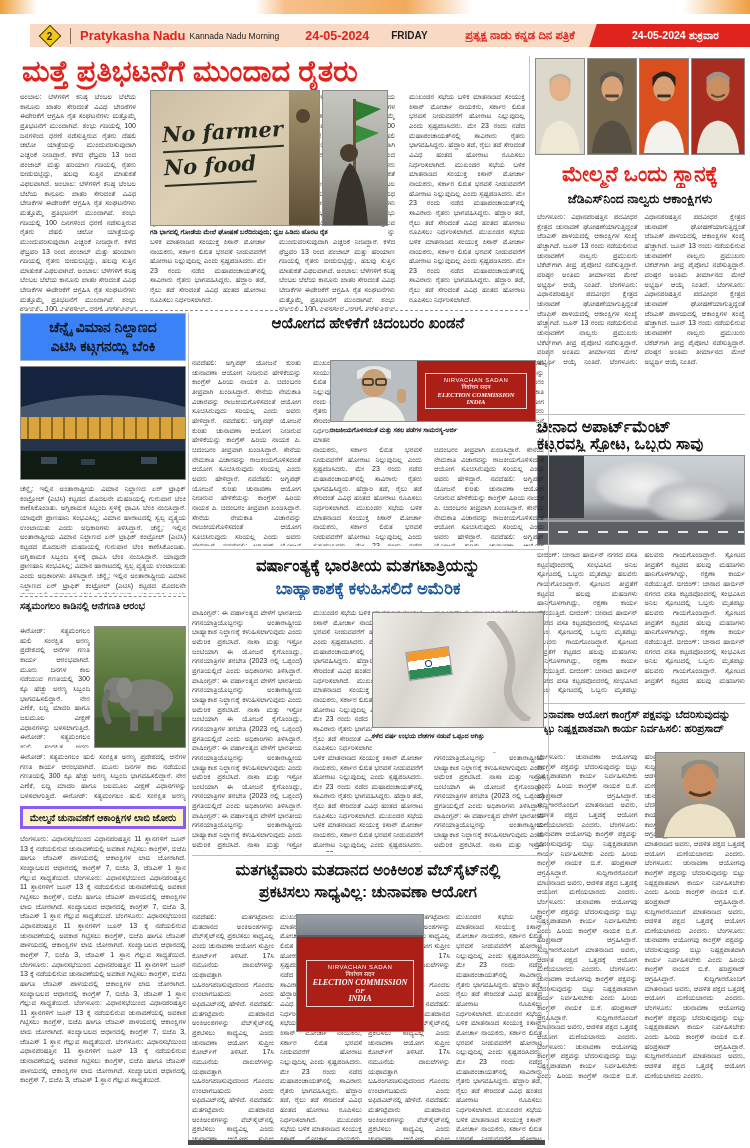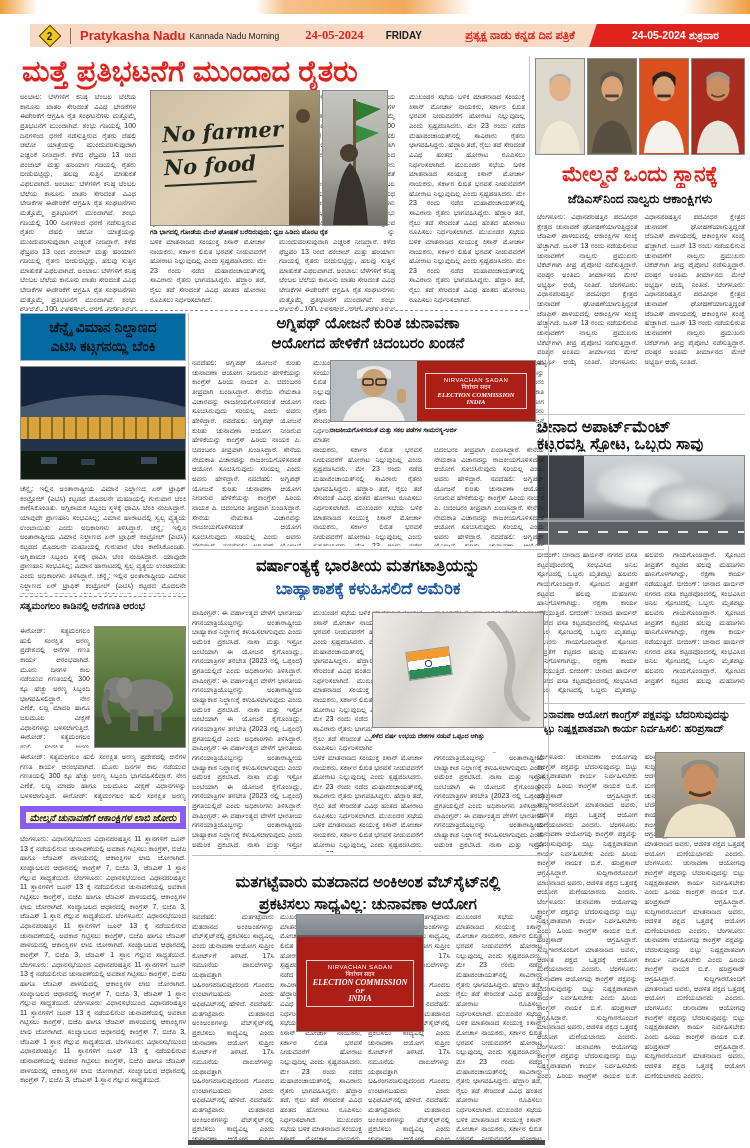--- a/index.html
+++ b/index.html
@@ -9,44 +9,44 @@
   .topstrip{position:absolute;left:0;top:0;width:750px;height:14px;
     background:linear-gradient(90deg,#ef9f3f 0%,#ffffff 5%,#ffffff 34%,#f6c189 38%,#f2aa5d 54%,#ffffff 63%,#ffffff 91%,#ef9f3f 100%);}
   .header{position:absolute;left:30px;top:24px;width:720px;height:23px;background:#f8d9c4;
     display:flex;align-items:center;overflow:visible;}
   .diamond{width:14px;height:14px;background:#f2c71b;border:1px solid #4a3a00;transform:rotate(45deg);
     margin-left:12px;display:flex;align-items:center;justify-content:center;flex:0 0 auto;}
   .diamond span{transform:rotate(-45deg);font-size:10px;font-weight:bold;color:#222;}
   .hdr-div{width:1px;height:16px;background:#8a6a52;margin:0 9px 0 12px;flex:0 0 auto;}
   .mast-red{color:#e0231c;font-weight:bold;font-size:13px;white-space:nowrap;}
   .mast-sub{color:#222;font-size:8.5px;margin-left:4px;white-space:nowrap;}
-  .hdr-date{color:#e0231c;font-weight:bold;font-size:12.5px;margin-left:26px;white-space:nowrap;font-family:Liberation Serif, serif;}
+  .hdr-date{color:#e0231c;font-weight:bold;font-size:12.5px;margin-left:26px;white-space:nowrap;}
   .hdr-day{color:#222;font-size:10px;font-weight:bold;margin-left:22px;white-space:nowrap;}
   .hdr-tagline{color:#e0231c;font-weight:bold;font-size:11.5px;margin-left:auto;margin-right:175px;white-space:nowrap;overflow:hidden;max-width:170px;}
   .hdr-banner{position:absolute;right:0;top:0;height:23px;width:165px;background:#e0231c;
     transform:skewX(-18deg) translateX(8px);display:flex;align-items:center;justify-content:center;}
   .hdr-banner span{transform:skewX(18deg);color:#fff;font-weight:bold;font-size:10.5px;white-space:nowrap;}
   
   .main-head{position:absolute;left:22px;top:50px;width:506px;height:44px;color:#e0231c;
     font-weight:bold;font-size:29px;line-height:42px;white-space:nowrap;overflow:hidden;}
   .art-head{position:absolute;font-weight:bold;color:#111;text-align:center;overflow:hidden;}
   .art-head .l1,.art-head .l2{display:block;white-space:nowrap;overflow:hidden;}
   .red{color:#e0231c;}
   .blue{color:#1a56a0;}
   
   .body7{position:absolute;font-size:7px;line-height:1.38;text-align:justify;color:#1d1d1d;
     overflow:hidden;word-break:break-word;}
   .cols2{column-count:2;column-gap:7px;}
   .cap{position:absolute;font-size:6.5px;font-weight:bold;color:#101010;line-height:1.3;
     overflow:hidden;background:#fff;}
   
-  .box-blue{position:absolute;background:#0369a1;border:1px solid #9ab6c8;box-sizing:border-box;
+  .box-blue{position:absolute;background:#3b82f6;border:1px solid #9ab6c8;box-sizing:border-box;
     display:flex;align-items:center;justify-content:center;text-align:center;font-weight:bold;color:#111;}
-  .box-yellow{position:absolute;background:#fcf3cd;border:6px solid #8b5cf6;box-sizing:border-box;
-    display:flex;align-items:center;justify-content:center;font-weight:bold;color:#111;white-space:nowrap;overflow:hidden;font-style:italic;}
+  .box-yellow{position:absolute;background:#fcf3cd;border:3px solid #8b5cf6;box-sizing:border-box;
+    display:flex;align-items:center;justify-content:center;font-weight:bold;color:#111;white-space:nowrap;overflow:hidden;}
   .hr-dash{position:absolute;height:0;border-top:1px dashed #8a8a8a;}
   .hr-solid{position:absolute;height:0;border-top:1px solid #bdbdbd;}
   .vr{position:absolute;width:0;border-left:1px solid #c4c4c4;}
   .bottom-bar{position:absolute;left:188px;top:1140px;width:357px;height:5px;background:#4a4a4a;}
   
   .photo{position:absolute;overflow:hidden;border:1px solid #8a8a8a;box-sizing:border-box;background:#ccc;}
   .graffiti{background:linear-gradient(135deg,#cdbfa3 0%,#ddd0b5 45%,#c6b698 100%);}
   .graffiti .gtxt{position:absolute;left:12px;top:26px;transform:rotate(-3deg);
     font-family:"DejaVu Serif",serif;font-style:italic;font-weight:bold;color:#23281e;
     font-size:21px;line-height:1.45;}
@@ -259,21 +259,20 @@
     </svg>
   </div>
   <div class="body7" style="left:20px;top:752px;width:166px;height:50px;">ಈರೋಡ್: ಸತ್ಯಮಂಗಲಂ ಹುಲಿ ಸಂರಕ್ಷಿತ ಅರಣ್ಯ ಪ್ರದೇಶದಲ್ಲಿ ಆನೆಗಳ ಗಣತಿ ಕಾರ್ಯ ಆರಂಭವಾಗಿದೆ. ಮೂರು ದಿನಗಳ ಕಾಲ ನಡೆಯುವ ಗಣತಿಯಲ್ಲಿ 300 ಕ್ಕೂ ಹೆಚ್ಚು ಅರಣ್ಯ ಸಿಬ್ಬಂದಿ ಭಾಗವಹಿಸಲಿದ್ದಾರೆ. ನೇರ ಎಣಿಕೆ, ಲದ್ದಿ ಮಾದರಿ ಹಾಗೂ ಜಲಮೂಲ ವೀಕ್ಷಣೆ ವಿಧಾನಗಳನ್ನು ಬಳಸಲಾಗುತ್ತಿದೆ. ಈರೋಡ್: ಸತ್ಯಮಂಗಲಂ ಹುಲಿ ಸಂರಕ್ಷಿತ ಅರಣ್ಯ ಪ್ರದೇಶದಲ್ಲಿ ಆನೆಗಳ ಗಣತಿ ಕಾರ್ಯ ಆರಂಭವಾಗಿದೆ. ಮೂರು ದಿನಗಳ ಕಾಲ ನಡೆಯುವ ಗಣತಿಯಲ್ಲಿ 300 ಕ್ಕೂ ಹೆಚ್ಚು ಅರಣ್ಯ ಸಿಬ್ಬಂದಿ ಭಾಗವಹಿಸಲಿದ್ದಾರೆ. ನೇರ ಎಣಿಕೆ, ಲದ್ದಿ ಮಾದರಿ ಹಾಗೂ ಜಲಮೂಲ ವೀಕ್ಷಣೆ ವಿಧಾನಗಳನ್ನು ಬಳಸಲಾಗುತ್ತಿದೆ.</div>
 
   <div class="box-yellow" style="left:20px;top:806px;width:166px;height:23px;font-size:9.5px;">
     <span>ಮೇಲ್ಮನೆ ಚುನಾವಣೆಗೆ ಆಕಾಂಕ್ಷಿಗಳ ಲಾಬಿ ಜೋರು</span>
   </div>
   <div class="body7" style="left:20px;top:834px;width:166px;height:306px;">ಬೆಂಗಳೂರು: ವಿಧಾನಸಭೆಯಿಂದ ವಿಧಾನಪರಿಷತ್ತಿನ 11 ಸ್ಥಾನಗಳಿಗೆ ಜೂನ್ 13 ಕ್ಕೆ ನಡೆಯಲಿರುವ ಚುನಾವಣೆಯಲ್ಲಿ ಅವಕಾಶ ಗಿಟ್ಟಿಸಲು ಕಾಂಗ್ರೆಸ್, ಬಿಜೆಪಿ ಹಾಗೂ ಜೆಡಿಎಸ್ ಪಾಳಯದಲ್ಲಿ ಆಕಾಂಕ್ಷಿಗಳ ಲಾಬಿ ಜೋರಾಗಿದೆ. ಸಂಖ್ಯಾಬಲದ ಆಧಾರದಲ್ಲಿ ಕಾಂಗ್ರೆಸ್ 7, ಬಿಜೆಪಿ 3, ಜೆಡಿಎಸ್ 1 ಸ್ಥಾನ ಗೆಲ್ಲುವ ಸಾಧ್ಯತೆಯಿದೆ. ಬೆಂಗಳೂರು: ವಿಧಾನಸಭೆಯಿಂದ ವಿಧಾನಪರಿಷತ್ತಿನ 11 ಸ್ಥಾನಗಳಿಗೆ ಜೂನ್ 13 ಕ್ಕೆ ನಡೆಯಲಿರುವ ಚುನಾವಣೆಯಲ್ಲಿ ಅವಕಾಶ ಗಿಟ್ಟಿಸಲು ಕಾಂಗ್ರೆಸ್, ಬಿಜೆಪಿ ಹಾಗೂ ಜೆಡಿಎಸ್ ಪಾಳಯದಲ್ಲಿ ಆಕಾಂಕ್ಷಿಗಳ ಲಾಬಿ ಜೋರಾಗಿದೆ. ಸಂಖ್ಯಾಬಲದ ಆಧಾರದಲ್ಲಿ ಕಾಂಗ್ರೆಸ್ 7, ಬಿಜೆಪಿ 3, ಜೆಡಿಎಸ್ 1 ಸ್ಥಾನ ಗೆಲ್ಲುವ ಸಾಧ್ಯತೆಯಿದೆ. ಬೆಂಗಳೂರು: ವಿಧಾನಸಭೆಯಿಂದ ವಿಧಾನಪರಿಷತ್ತಿನ 11 ಸ್ಥಾನಗಳಿಗೆ ಜೂನ್ 13 ಕ್ಕೆ ನಡೆಯಲಿರುವ ಚುನಾವಣೆಯಲ್ಲಿ ಅವಕಾಶ ಗಿಟ್ಟಿಸಲು ಕಾಂಗ್ರೆಸ್, ಬಿಜೆಪಿ ಹಾಗೂ ಜೆಡಿಎಸ್ ಪಾಳಯದಲ್ಲಿ ಆಕಾಂಕ್ಷಿಗಳ ಲಾಬಿ ಜೋರಾಗಿದೆ. ಸಂಖ್ಯಾಬಲದ ಆಧಾರದಲ್ಲಿ ಕಾಂಗ್ರೆಸ್ 7, ಬಿಜೆಪಿ 3, ಜೆಡಿಎಸ್ 1 ಸ್ಥಾನ ಗೆಲ್ಲುವ ಸಾಧ್ಯತೆಯಿದೆ. ಬೆಂಗಳೂರು: ವಿಧಾನಸಭೆಯಿಂದ ವಿಧಾನಪರಿಷತ್ತಿನ 11 ಸ್ಥಾನಗಳಿಗೆ ಜೂನ್ 13 ಕ್ಕೆ ನಡೆಯಲಿರುವ ಚುನಾವಣೆಯಲ್ಲಿ ಅವಕಾಶ ಗಿಟ್ಟಿಸಲು ಕಾಂಗ್ರೆಸ್, ಬಿಜೆಪಿ ಹಾಗೂ ಜೆಡಿಎಸ್ ಪಾಳಯದಲ್ಲಿ ಆಕಾಂಕ್ಷಿಗಳ ಲಾಬಿ ಜೋರಾಗಿದೆ. ಸಂಖ್ಯಾಬಲದ ಆಧಾರದಲ್ಲಿ ಕಾಂಗ್ರೆಸ್ 7, ಬಿಜೆಪಿ 3, ಜೆಡಿಎಸ್ 1 ಸ್ಥಾನ ಗೆಲ್ಲುವ ಸಾಧ್ಯತೆಯಿದೆ. ಬೆಂಗಳೂರು: ವಿಧಾನಸಭೆಯಿಂದ ವಿಧಾನಪರಿಷತ್ತಿನ 11 ಸ್ಥಾನಗಳಿಗೆ ಜೂನ್ 13 ಕ್ಕೆ ನಡೆಯಲಿರುವ ಚುನಾವಣೆಯಲ್ಲಿ ಅವಕಾಶ ಗಿಟ್ಟಿಸಲು ಕಾಂಗ್ರೆಸ್, ಬಿಜೆಪಿ ಹಾಗೂ ಜೆಡಿಎಸ್ ಪಾಳಯದಲ್ಲಿ ಆಕಾಂಕ್ಷಿಗಳ ಲಾಬಿ ಜೋರಾಗಿದೆ. ಸಂಖ್ಯಾಬಲದ ಆಧಾರದಲ್ಲಿ ಕಾಂಗ್ರೆಸ್ 7, ಬಿಜೆಪಿ 3, ಜೆಡಿಎಸ್ 1 ಸ್ಥಾನ ಗೆಲ್ಲುವ ಸಾಧ್ಯತೆಯಿದೆ. ಬೆಂಗಳೂರು: ವಿಧಾನಸಭೆಯಿಂದ ವಿಧಾನಪರಿಷತ್ತಿನ 11 ಸ್ಥಾನಗಳಿಗೆ ಜೂನ್ 13 ಕ್ಕೆ ನಡೆಯಲಿರುವ ಚುನಾವಣೆಯಲ್ಲಿ ಅವಕಾಶ ಗಿಟ್ಟಿಸಲು ಕಾಂಗ್ರೆಸ್, ಬಿಜೆಪಿ ಹಾಗೂ ಜೆಡಿಎಸ್ ಪಾಳಯದಲ್ಲಿ ಆಕಾಂಕ್ಷಿಗಳ ಲಾಬಿ ಜೋರಾಗಿದೆ. ಸಂಖ್ಯಾಬಲದ ಆಧಾರದಲ್ಲಿ ಕಾಂಗ್ರೆಸ್ 7, ಬಿಜೆಪಿ 3, ಜೆಡಿಎಸ್ 1 ಸ್ಥಾನ ಗೆಲ್ಲುವ ಸಾಧ್ಯತೆಯಿದೆ.</div>
 
   <div class="art-head" style="left:192px;top:313px;width:352px;font-size:15px;line-height:20px;">
-    <span class="l1">ಅಗ್ನಿಪಥ್ ಯೋಜನೆ ಕುರಿತ ಚುನಾವಣಾ</span>
     <span class="l2">ಆಯೋಗದ ಹೇಳಿಕೆಗೆ ಚಿದಂಬರಂ ಖಂಡನೆ</span>
   </div>
   <div class="body7" style="left:192px;top:358px;width:109px;height:188px;">ನವದೆಹಲಿ: ಅಗ್ನಿಪಥ್ ಯೋಜನೆ ಕುರಿತು ಚುನಾವಣಾ ಆಯೋಗ ನೀಡಿರುವ ಹೇಳಿಕೆಯನ್ನು ಕಾಂಗ್ರೆಸ್ ಹಿರಿಯ ನಾಯಕ ಪಿ. ಚಿದಂಬರಂ ತೀವ್ರವಾಗಿ ಖಂಡಿಸಿದ್ದಾರೆ. ಸೇನೆಯ ನೇಮಕಾತಿ ವಿಚಾರವನ್ನು ರಾಜಕೀಯಗೊಳಿಸದಂತೆ ಆಯೋಗ ಸೂಚಿಸಿರುವುದು ಸರಿಯಲ್ಲ ಎಂದು ಅವರು ಹೇಳಿದ್ದಾರೆ. ನವದೆಹಲಿ: ಅಗ್ನಿಪಥ್ ಯೋಜನೆ ಕುರಿತು ಚುನಾವಣಾ ಆಯೋಗ ನೀಡಿರುವ ಹೇಳಿಕೆಯನ್ನು ಕಾಂಗ್ರೆಸ್ ಹಿರಿಯ ನಾಯಕ ಪಿ. ಚಿದಂಬರಂ ತೀವ್ರವಾಗಿ ಖಂಡಿಸಿದ್ದಾರೆ. ಸೇನೆಯ ನೇಮಕಾತಿ ವಿಚಾರವನ್ನು ರಾಜಕೀಯಗೊಳಿಸದಂತೆ ಆಯೋಗ ಸೂಚಿಸಿರುವುದು ಸರಿಯಲ್ಲ ಎಂದು ಅವರು ಹೇಳಿದ್ದಾರೆ. ನವದೆಹಲಿ: ಅಗ್ನಿಪಥ್ ಯೋಜನೆ ಕುರಿತು ಚುನಾವಣಾ ಆಯೋಗ ನೀಡಿರುವ ಹೇಳಿಕೆಯನ್ನು ಕಾಂಗ್ರೆಸ್ ಹಿರಿಯ ನಾಯಕ ಪಿ. ಚಿದಂಬರಂ ತೀವ್ರವಾಗಿ ಖಂಡಿಸಿದ್ದಾರೆ. ಸೇನೆಯ ನೇಮಕಾತಿ ವಿಚಾರವನ್ನು ರಾಜಕೀಯಗೊಳಿಸದಂತೆ ಆಯೋಗ ಸೂಚಿಸಿರುವುದು ಸರಿಯಲ್ಲ ಎಂದು ಅವರು ಹೇಳಿದ್ದಾರೆ. ನವದೆಹಲಿ: ಅಗ್ನಿಪಥ್ ಯೋಜನೆ ಕುರಿತು ಚುನಾವಣಾ ಆಯೋಗ ನೀಡಿರುವ ಹೇಳಿಕೆಯನ್ನು ಕಾಂಗ್ರೆಸ್ ಹಿರಿಯ ನಾಯಕ ಪಿ. ಚಿದಂಬರಂ ತೀವ್ರವಾಗಿ ಖಂಡಿಸಿದ್ದಾರೆ. ಸೇನೆಯ ನೇಮಕಾತಿ ವಿಚಾರವನ್ನು ರಾಜಕೀಯಗೊಳಿಸದಂತೆ ಆಯೋಗ ಸೂಚಿಸಿರುವುದು ಸರಿಯಲ್ಲ ಎಂದು ಅವರು ಹೇಳಿದ್ದಾರೆ.</div>
   <div class="body7" style="left:313px;top:358px;width:109px;height:188px;">ಮುಖಂಡರ ಸಭೆಯ ಬಳಿಕ ಮಾತನಾಡಿದ ಸಂಯುಕ್ತ ಕಿಸಾನ್ ಮೋರ್ಚಾ ನಾಯಕರು, ಸರ್ಕಾರ ಲಿಖಿತ ಭರವಸೆ ನೀಡುವವರೆಗೆ ಹೋರಾಟ ನಿಲ್ಲುವುದಿಲ್ಲ ಎಂದು ಸ್ಪಷ್ಟಪಡಿಸಿದರು. ಮೇ 23 ರಂದು ನಡೆದ ಮಹಾಪಂಚಾಯತ್‌ನಲ್ಲಿ ಸಾವಿರಾರು ರೈತರು ಭಾಗವಹಿಸಿದ್ದರು. ಹೆದ್ದಾರಿ ತಡೆ, ರೈಲು ತಡೆ ಸೇರಿದಂತೆ ವಿವಿಧ ಹಂತದ ಹೋರಾಟ ರೂಪಿಸಲು ನಿರ್ಧರಿಸಲಾಗಿದೆ. ಮುಖಂಡರ ಸಭೆಯ ಬಳಿಕ ಮಾತನಾಡಿದ ಸಂಯುಕ್ತ ಕಿಸಾನ್ ಮೋರ್ಚಾ ನಾಯಕರು, ಸರ್ಕಾರ ಲಿಖಿತ ಭರವಸೆ ನೀಡುವವರೆಗೆ ಹೋರಾಟ ನಿಲ್ಲುವುದಿಲ್ಲ ಎಂದು ಸ್ಪಷ್ಟಪಡಿಸಿದರು. ಮೇ 23 ರಂದು ನಡೆದ ಮಹಾಪಂಚಾಯತ್‌ನಲ್ಲಿ ಸಾವಿರಾರು ರೈತರು ಭಾಗವಹಿಸಿದ್ದರು. ಹೆದ್ದಾರಿ ತಡೆ, ರೈಲು ತಡೆ ಸೇರಿದಂತೆ ವಿವಿಧ ಹಂತದ ಹೋರಾಟ ರೂಪಿಸಲು ನಿರ್ಧರಿಸಲಾಗಿದೆ. ಮುಖಂಡರ ಸಭೆಯ ಬಳಿಕ ಮಾತನಾಡಿದ ಸಂಯುಕ್ತ ಕಿಸಾನ್ ಮೋರ್ಚಾ ನಾಯಕರು, ಸರ್ಕಾರ ಲಿಖಿತ ಭರವಸೆ ನೀಡುವವರೆಗೆ ಹೋರಾಟ ನಿಲ್ಲುವುದಿಲ್ಲ ಎಂದು ಸ್ಪಷ್ಟಪಡಿಸಿದರು. ಮೇ 23 ರಂದು ನಡೆದ ಮಹಾಪಂಚಾಯತ್‌ನಲ್ಲಿ ಸಾವಿರಾರು ರೈತರು ಭಾಗವಹಿಸಿದ್ದರು. ಹೆದ್ದಾರಿ ತಡೆ, ರೈಲು ತಡೆ ಸೇರಿದಂತೆ ವಿವಿಧ ಹಂತದ ಹೋರಾಟ ರೂಪಿಸಲು ನಿರ್ಧರಿಸಲಾಗಿದೆ. ಮುಖಂಡರ ಸಭೆಯ ಬಳಿಕ ಮಾತನಾಡಿದ ಸಂಯುಕ್ತ ಕಿಸಾನ್ ಮೋರ್ಚಾ ನಾಯಕರು, ಸರ್ಕಾರ ಲಿಖಿತ ಭರವಸೆ ನೀಡುವವರೆಗೆ ಹೋರಾಟ ನಿಲ್ಲುವುದಿಲ್ಲ ಎಂದು ಸ್ಪಷ್ಟಪಡಿಸಿದರು. ಮೇ 23 ರಂದು ನಡೆದ ಮಹಾಪಂಚಾಯತ್‌ನಲ್ಲಿ ಸಾವಿರಾರು ರೈತರು ಭಾಗವಹಿಸಿದ್ದರು. ಹೆದ್ದಾರಿ ತಡೆ, ರೈಲು ತಡೆ ಸೇರಿದಂತೆ ವಿವಿಧ ಹಂತದ ಹೋರಾಟ ರೂಪಿಸಲು ನಿರ್ಧರಿಸಲಾಗಿದೆ.</div>
   <div class="body7" style="left:434px;top:358px;width:110px;height:188px;">ನವದೆಹಲಿ: ಅಗ್ನಿಪಥ್ ಯೋಜನೆ ಕುರಿತು ಚುನಾವಣಾ ಆಯೋಗ ನೀಡಿರುವ ಹೇಳಿಕೆಯನ್ನು ಕಾಂಗ್ರೆಸ್ ಹಿರಿಯ ನಾಯಕ ಪಿ. ಚಿದಂಬರಂ ತೀವ್ರವಾಗಿ ಖಂಡಿಸಿದ್ದಾರೆ. ಸೇನೆಯ ನೇಮಕಾತಿ ವಿಚಾರವನ್ನು ರಾಜಕೀಯಗೊಳಿಸದಂತೆ ಆಯೋಗ ಸೂಚಿಸಿರುವುದು ಸರಿಯಲ್ಲ ಎಂದು ಅವರು ಹೇಳಿದ್ದಾರೆ. ನವದೆಹಲಿ: ಅಗ್ನಿಪಥ್ ಯೋಜನೆ ಕುರಿತು ಚುನಾವಣಾ ಆಯೋಗ ನೀಡಿರುವ ಹೇಳಿಕೆಯನ್ನು ಕಾಂಗ್ರೆಸ್ ಹಿರಿಯ ನಾಯಕ ಪಿ. ಚಿದಂಬರಂ ತೀವ್ರವಾಗಿ ಖಂಡಿಸಿದ್ದಾರೆ. ಸೇನೆಯ ನೇಮಕಾತಿ ವಿಚಾರವನ್ನು ರಾಜಕೀಯಗೊಳಿಸದಂತೆ ಆಯೋಗ ಸೂಚಿಸಿರುವುದು ಸರಿಯಲ್ಲ ಎಂದು ಅವರು ಹೇಳಿದ್ದಾರೆ. ನವದೆಹಲಿ: ಅಗ್ನಿಪಥ್ ಯೋಜನೆ ಕುರಿತು ಚುನಾವಣಾ ಆಯೋಗ ನೀಡಿರುವ ಹೇಳಿಕೆಯನ್ನು ಕಾಂಗ್ರೆಸ್ ಹಿರಿಯ ನಾಯಕ ಪಿ. ಚಿದಂಬರಂ ತೀವ್ರವಾಗಿ ಖಂಡಿಸಿದ್ದಾರೆ. ಸೇನೆಯ ನೇಮಕಾತಿ ವಿಚಾರವನ್ನು ರಾಜಕೀಯಗೊಳಿಸದಂತೆ ಆಯೋಗ ಸೂಚಿಸಿರುವುದು ಸರಿಯಲ್ಲ ಎಂದು ಅವರು ಹೇಳಿದ್ದಾರೆ. ನವದೆಹಲಿ: ಅಗ್ನಿಪಥ್ ಯೋಜನೆ ಕುರಿತು ಚುನಾವಣಾ ಆಯೋಗ ನೀಡಿರುವ ಹೇಳಿಕೆಯನ್ನು ಕಾಂಗ್ರೆಸ್ ಹಿರಿಯ ನಾಯಕ ಪಿ. ಚಿದಂಬರಂ ತೀವ್ರವಾಗಿ ಖಂಡಿಸಿದ್ದಾರೆ. ಸೇನೆಯ ನೇಮಕಾತಿ ವಿಚಾರವನ್ನು ರಾಜಕೀಯಗೊಳಿಸದಂತೆ ಆಯೋಗ ಸೂಚಿಸಿರುವುದು ಸರಿಯಲ್ಲ ಎಂದು ಅವರು ಹೇಳಿದ್ದಾರೆ.</div>
   <div class="caption-strip" style="left:330px;top:360px;width:206px;height:86px;">
     <div class="photo" style="left:0;top:0;width:206px;height:62px;background:#c4c8cc;">
       <svg style="position:absolute;left:0;top:0;" width="86" height="60" viewBox="0 0 86 60">
         <rect width="86" height="60" fill="#b9bec2"></rect>
         <path d="M26 10 q17 -10 34 0 l0 8 q-17 -6 -34 0 Z" fill="#e8e8e4"></path>
@@ -309,21 +308,21 @@
       <div class="flagpatch"></div>
       <svg style="position:absolute;right:4px;top:8px;" width="60" height="100" viewBox="0 0 60 100">
         <path d="M10 0 q30 30 20 60 q-6 24 20 40" stroke="#b9b5ac" stroke-width="8" fill="none"></path>
       </svg>
     </div>
     <div class="cap" style="left:0;top:120px;width:172px;height:18px;">ಕಳೆದ ವರ್ಷ ಉಭಯ ದೇಶಗಳ ನಡುವೆ ಒಪ್ಪಂದ ಆಗಿತ್ತು</div>
   </div>
 
   <div class="hr-solid" style="left:192px;top:855px;width:352px;"></div>
 
-  <div class="art-head" style="left:192px;top:859px;width:352px;font-size:15.5px;line-height:22px;margin-top:12px;">
+  <div class="art-head" style="left:192px;top:859px;width:352px;font-size:15.5px;line-height:22px;">
     <span class="l1">ಮತಗಟ್ಟೆವಾರು ಮತದಾನದ ಅಂಕಿಅಂಶ ವೆಬ್‌ಸೈಟ್‌ನಲ್ಲಿ</span>
     <span class="l2">ಪ್ರಕಟಿಸಲು ಸಾಧ್ಯವಿಲ್ಲ: ಚುನಾವಣಾ ಆಯೋಗ</span>
   </div>
   <div class="body7" style="left:192px;top:912px;width:82px;height:228px;">ನವದೆಹಲಿ: ಮತಗಟ್ಟೆವಾರು ಮತದಾನದ ಅಂಕಿಅಂಶಗಳನ್ನು ವೆಬ್‌ಸೈಟ್‌ನಲ್ಲಿ ಪ್ರಕಟಿಸಲು ಸಾಧ್ಯವಿಲ್ಲ ಎಂದು ಚುನಾವಣಾ ಆಯೋಗ ಸುಪ್ರೀಂ ಕೋರ್ಟ್‌ಗೆ ತಿಳಿಸಿದೆ. 17ಸಿ ನಮೂನೆಯ ದಾಖಲೆಗಳನ್ನು ಯಥಾವತ್ತಾಗಿ ಬಹಿರಂಗಪಡಿಸುವುದರಿಂದ ಗೊಂದಲ ಉಂಟಾಗಬಹುದು ಎಂದು ಅಫಿಡವಿಟ್‌ನಲ್ಲಿ ಹೇಳಿದೆ. ನವದೆಹಲಿ: ಮತಗಟ್ಟೆವಾರು ಮತದಾನದ ಅಂಕಿಅಂಶಗಳನ್ನು ವೆಬ್‌ಸೈಟ್‌ನಲ್ಲಿ ಪ್ರಕಟಿಸಲು ಸಾಧ್ಯವಿಲ್ಲ ಎಂದು ಚುನಾವಣಾ ಆಯೋಗ ಸುಪ್ರೀಂ ಕೋರ್ಟ್‌ಗೆ ತಿಳಿಸಿದೆ. 17ಸಿ ನಮೂನೆಯ ದಾಖಲೆಗಳನ್ನು ಯಥಾವತ್ತಾಗಿ ಬಹಿರಂಗಪಡಿಸುವುದರಿಂದ ಗೊಂದಲ ಉಂಟಾಗಬಹುದು ಎಂದು ಅಫಿಡವಿಟ್‌ನಲ್ಲಿ ಹೇಳಿದೆ. ನವದೆಹಲಿ: ಮತಗಟ್ಟೆವಾರು ಮತದಾನದ ಅಂಕಿಅಂಶಗಳನ್ನು ವೆಬ್‌ಸೈಟ್‌ನಲ್ಲಿ ಪ್ರಕಟಿಸಲು ಸಾಧ್ಯವಿಲ್ಲ ಎಂದು ಚುನಾವಣಾ ಆಯೋಗ ಸುಪ್ರೀಂ ಕೋರ್ಟ್‌ಗೆ ತಿಳಿಸಿದೆ. 17ಸಿ ನಮೂನೆಯ ದಾಖಲೆಗಳನ್ನು ಯಥಾವತ್ತಾಗಿ ಬಹಿರಂಗಪಡಿಸುವುದರಿಂದ ಗೊಂದಲ ಉಂಟಾಗಬಹುದು ಎಂದು ಅಫಿಡವಿಟ್‌ನಲ್ಲಿ ಹೇಳಿದೆ. ನವದೆಹಲಿ: ಮತಗಟ್ಟೆವಾರು ಮತದಾನದ ಅಂಕಿಅಂಶಗಳನ್ನು ವೆಬ್‌ಸೈಟ್‌ನಲ್ಲಿ ಪ್ರಕಟಿಸಲು ಸಾಧ್ಯವಿಲ್ಲ ಎಂದು ಚುನಾವಣಾ ಆಯೋಗ ಸುಪ್ರೀಂ ಕೋರ್ಟ್‌ಗೆ ತಿಳಿಸಿದೆ. 17ಸಿ ನಮೂನೆಯ ದಾಖಲೆಗಳನ್ನು ಯಥಾವತ್ತಾಗಿ ಬಹಿರಂಗಪಡಿಸುವುದರಿಂದ ಗೊಂದಲ ಉಂಟಾಗಬಹುದು ಎಂದು ಅಫಿಡವಿಟ್‌ನಲ್ಲಿ ಹೇಳಿದೆ. ನವದೆಹಲಿ: ಮತಗಟ್ಟೆವಾರು ಮತದಾನದ ಅಂಕಿಅಂಶಗಳನ್ನು ವೆಬ್‌ಸೈಟ್‌ನಲ್ಲಿ ಪ್ರಕಟಿಸಲು ಸಾಧ್ಯವಿಲ್ಲ ಎಂದು ಚುನಾವಣಾ ಆಯೋಗ ಸುಪ್ರೀಂ ಕೋರ್ಟ್‌ಗೆ ತಿಳಿಸಿದೆ. 17ಸಿ ನಮೂನೆಯ ದಾಖಲೆಗಳನ್ನು ಯಥಾವತ್ತಾಗಿ ಬಹಿರಂಗಪಡಿಸುವುದರಿಂದ ಗೊಂದಲ ಉಂಟಾಗಬಹುದು ಎಂದು ಅಫಿಡವಿಟ್‌ನಲ್ಲಿ ಹೇಳಿದೆ.</div>
   <div class="body7" style="left:280px;top:912px;width:82px;height:228px;">ಮುಖಂಡರ ಸಭೆಯ ಬಳಿಕ ಮಾತನಾಡಿದ ಸಂಯುಕ್ತ ಕಿಸಾನ್ ಮೋರ್ಚಾ ನಾಯಕರು, ಸರ್ಕಾರ ಲಿಖಿತ ಭರವಸೆ ನೀಡುವವರೆಗೆ ಹೋರಾಟ ನಿಲ್ಲುವುದಿಲ್ಲ ಎಂದು ಸ್ಪಷ್ಟಪಡಿಸಿದರು. ಮೇ 23 ರಂದು ನಡೆದ ಮಹಾಪಂಚಾಯತ್‌ನಲ್ಲಿ ಸಾವಿರಾರು ರೈತರು ಭಾಗವಹಿಸಿದ್ದರು. ಹೆದ್ದಾರಿ ತಡೆ, ರೈಲು ತಡೆ ಸೇರಿದಂತೆ ವಿವಿಧ ಹಂತದ ಹೋರಾಟ ರೂಪಿಸಲು ನಿರ್ಧರಿಸಲಾಗಿದೆ. ಮುಖಂಡರ ಸಭೆಯ ಬಳಿಕ ಮಾತನಾಡಿದ ಸಂಯುಕ್ತ ಕಿಸಾನ್ ಮೋರ್ಚಾ ನಾಯಕರು, ಸರ್ಕಾರ ಲಿಖಿತ ಭರವಸೆ ನೀಡುವವರೆಗೆ ಹೋರಾಟ ನಿಲ್ಲುವುದಿಲ್ಲ ಎಂದು ಸ್ಪಷ್ಟಪಡಿಸಿದರು. ಮೇ 23 ರಂದು ನಡೆದ ಮಹಾಪಂಚಾಯತ್‌ನಲ್ಲಿ ಸಾವಿರಾರು ರೈತರು ಭಾಗವಹಿಸಿದ್ದರು. ಹೆದ್ದಾರಿ ತಡೆ, ರೈಲು ತಡೆ ಸೇರಿದಂತೆ ವಿವಿಧ ಹಂತದ ಹೋರಾಟ ರೂಪಿಸಲು ನಿರ್ಧರಿಸಲಾಗಿದೆ. ಮುಖಂಡರ ಸಭೆಯ ಬಳಿಕ ಮಾತನಾಡಿದ ಸಂಯುಕ್ತ ಕಿಸಾನ್ ಮೋರ್ಚಾ ನಾಯಕರು, ಸರ್ಕಾರ ಲಿಖಿತ ಭರವಸೆ ನೀಡುವವರೆಗೆ ಹೋರಾಟ ನಿಲ್ಲುವುದಿಲ್ಲ ಎಂದು ಸ್ಪಷ್ಟಪಡಿಸಿದರು. ಮೇ 23 ರಂದು ನಡೆದ ಮಹಾಪಂಚಾಯತ್‌ನಲ್ಲಿ ಸಾವಿರಾರು ರೈತರು ಭಾಗವಹಿಸಿದ್ದರು. ಹೆದ್ದಾರಿ ತಡೆ, ರೈಲು ತಡೆ ಸೇರಿದಂತೆ ವಿವಿಧ ಹಂತದ ಹೋರಾಟ ರೂಪಿಸಲು ನಿರ್ಧರಿಸಲಾಗಿದೆ. ಮುಖಂಡರ ಸಭೆಯ ಬಳಿಕ ಮಾತನಾಡಿದ ಸಂಯುಕ್ತ ಕಿಸಾನ್ ಮೋರ್ಚಾ ನಾಯಕರು, ಸರ್ಕಾರ ಲಿಖಿತ ಭರವಸೆ ನೀಡುವವರೆಗೆ ಹೋರಾಟ ನಿಲ್ಲುವುದಿಲ್ಲ ಎಂದು ಸ್ಪಷ್ಟಪಡಿಸಿದರು. ಮೇ 23 ರಂದು ನಡೆದ ಮಹಾಪಂಚಾಯತ್‌ನಲ್ಲಿ ಸಾವಿರಾರು ರೈತರು ಭಾಗವಹಿಸಿದ್ದರು. ಹೆದ್ದಾರಿ ತಡೆ, ರೈಲು ತಡೆ ಸೇರಿದಂತೆ ವಿವಿಧ ಹಂತದ ಹೋರಾಟ ರೂಪಿಸಲು ನಿರ್ಧರಿಸಲಾಗಿದೆ. ಮುಖಂಡರ ಸಭೆಯ ಬಳಿಕ ಮಾತನಾಡಿದ ಸಂಯುಕ್ತ ಕಿಸಾನ್ ಮೋರ್ಚಾ ನಾಯಕರು, ಸರ್ಕಾರ ಲಿಖಿತ ಭರವಸೆ ನೀಡುವವರೆಗೆ ಹೋರಾಟ ನಿಲ್ಲುವುದಿಲ್ಲ ಎಂದು ಸ್ಪಷ್ಟಪಡಿಸಿದರು. ಮೇ 23 ರಂದು ನಡೆದ ಮಹಾಪಂಚಾಯತ್‌ನಲ್ಲಿ ಸಾವಿರಾರು ರೈತರು ಭಾಗವಹಿಸಿದ್ದರು. ಹೆದ್ದಾರಿ ತಡೆ, ರೈಲು ತಡೆ ಸೇರಿದಂತೆ ವಿವಿಧ ಹಂತದ ಹೋರಾಟ ರೂಪಿಸಲು ನಿರ್ಧರಿಸಲಾಗಿದೆ.</div>
   <div class="body7" style="left:368px;top:912px;width:82px;height:228px;">ನವದೆಹಲಿ: ಮತಗಟ್ಟೆವಾರು ಮತದಾನದ ಅಂಕಿಅಂಶಗಳನ್ನು ವೆಬ್‌ಸೈಟ್‌ನಲ್ಲಿ ಪ್ರಕಟಿಸಲು ಸಾಧ್ಯವಿಲ್ಲ ಎಂದು ಚುನಾವಣಾ ಆಯೋಗ ಸುಪ್ರೀಂ ಕೋರ್ಟ್‌ಗೆ ತಿಳಿಸಿದೆ. 17ಸಿ ನಮೂನೆಯ ದಾಖಲೆಗಳನ್ನು ಯಥಾವತ್ತಾಗಿ ಬಹಿರಂಗಪಡಿಸುವುದರಿಂದ ಗೊಂದಲ ಉಂಟಾಗಬಹುದು ಎಂದು ಅಫಿಡವಿಟ್‌ನಲ್ಲಿ ಹೇಳಿದೆ. ನವದೆಹಲಿ: ಮತಗಟ್ಟೆವಾರು ಮತದಾನದ ಅಂಕಿಅಂಶಗಳನ್ನು ವೆಬ್‌ಸೈಟ್‌ನಲ್ಲಿ ಪ್ರಕಟಿಸಲು ಸಾಧ್ಯವಿಲ್ಲ ಎಂದು ಚುನಾವಣಾ ಆಯೋಗ ಸುಪ್ರೀಂ ಕೋರ್ಟ್‌ಗೆ ತಿಳಿಸಿದೆ. 17ಸಿ ನಮೂನೆಯ ದಾಖಲೆಗಳನ್ನು ಯಥಾವತ್ತಾಗಿ ಬಹಿರಂಗಪಡಿಸುವುದರಿಂದ ಗೊಂದಲ ಉಂಟಾಗಬಹುದು ಎಂದು ಅಫಿಡವಿಟ್‌ನಲ್ಲಿ ಹೇಳಿದೆ. ನವದೆಹಲಿ: ಮತಗಟ್ಟೆವಾರು ಮತದಾನದ ಅಂಕಿಅಂಶಗಳನ್ನು ವೆಬ್‌ಸೈಟ್‌ನಲ್ಲಿ ಪ್ರಕಟಿಸಲು ಸಾಧ್ಯವಿಲ್ಲ ಎಂದು ಚುನಾವಣಾ ಆಯೋಗ ಸುಪ್ರೀಂ ಕೋರ್ಟ್‌ಗೆ ತಿಳಿಸಿದೆ. 17ಸಿ ನಮೂನೆಯ ದಾಖಲೆಗಳನ್ನು ಯಥಾವತ್ತಾಗಿ ಬಹಿರಂಗಪಡಿಸುವುದರಿಂದ ಗೊಂದಲ ಉಂಟಾಗಬಹುದು ಎಂದು ಅಫಿಡವಿಟ್‌ನಲ್ಲಿ ಹೇಳಿದೆ. ನವದೆಹಲಿ: ಮತಗಟ್ಟೆವಾರು ಮತದಾನದ ಅಂಕಿಅಂಶಗಳನ್ನು ವೆಬ್‌ಸೈಟ್‌ನಲ್ಲಿ ಪ್ರಕಟಿಸಲು ಸಾಧ್ಯವಿಲ್ಲ ಎಂದು ಚುನಾವಣಾ ಆಯೋಗ ಸುಪ್ರೀಂ ಕೋರ್ಟ್‌ಗೆ ತಿಳಿಸಿದೆ. 17ಸಿ ನಮೂನೆಯ ದಾಖಲೆಗಳನ್ನು ಯಥಾವತ್ತಾಗಿ ಬಹಿರಂಗಪಡಿಸುವುದರಿಂದ ಗೊಂದಲ ಉಂಟಾಗಬಹುದು ಎಂದು ಅಫಿಡವಿಟ್‌ನಲ್ಲಿ ಹೇಳಿದೆ. ನವದೆಹಲಿ: ಮತಗಟ್ಟೆವಾರು ಮತದಾನದ ಅಂಕಿಅಂಶಗಳನ್ನು ವೆಬ್‌ಸೈಟ್‌ನಲ್ಲಿ ಪ್ರಕಟಿಸಲು ಸಾಧ್ಯವಿಲ್ಲ ಎಂದು ಚುನಾವಣಾ ಆಯೋಗ ಸುಪ್ರೀಂ ಕೋರ್ಟ್‌ಗೆ ತಿಳಿಸಿದೆ. 17ಸಿ ನಮೂನೆಯ ದಾಖಲೆಗಳನ್ನು ಯಥಾವತ್ತಾಗಿ ಬಹಿರಂಗಪಡಿಸುವುದರಿಂದ ಗೊಂದಲ ಉಂಟಾಗಬಹುದು ಎಂದು ಅಫಿಡವಿಟ್‌ನಲ್ಲಿ ಹೇಳಿದೆ.</div>
   <div class="body7" style="left:456px;top:912px;width:86px;height:228px;">ಮುಖಂಡರ ಸಭೆಯ ಬಳಿಕ ಮಾತನಾಡಿದ ಸಂಯುಕ್ತ ಕಿಸಾನ್ ಮೋರ್ಚಾ ನಾಯಕರು, ಸರ್ಕಾರ ಲಿಖಿತ ಭರವಸೆ ನೀಡುವವರೆಗೆ ಹೋರಾಟ ನಿಲ್ಲುವುದಿಲ್ಲ ಎಂದು ಸ್ಪಷ್ಟಪಡಿಸಿದರು. ಮೇ 23 ರಂದು ನಡೆದ ಮಹಾಪಂಚಾಯತ್‌ನಲ್ಲಿ ಸಾವಿರಾರು ರೈತರು ಭಾಗವಹಿಸಿದ್ದರು. ಹೆದ್ದಾರಿ ತಡೆ, ರೈಲು ತಡೆ ಸೇರಿದಂತೆ ವಿವಿಧ ಹಂತದ ಹೋರಾಟ ರೂಪಿಸಲು ನಿರ್ಧರಿಸಲಾಗಿದೆ. ಮುಖಂಡರ ಸಭೆಯ ಬಳಿಕ ಮಾತನಾಡಿದ ಸಂಯುಕ್ತ ಕಿಸಾನ್ ಮೋರ್ಚಾ ನಾಯಕರು, ಸರ್ಕಾರ ಲಿಖಿತ ಭರವಸೆ ನೀಡುವವರೆಗೆ ಹೋರಾಟ ನಿಲ್ಲುವುದಿಲ್ಲ ಎಂದು ಸ್ಪಷ್ಟಪಡಿಸಿದರು. ಮೇ 23 ರಂದು ನಡೆದ ಮಹಾಪಂಚಾಯತ್‌ನಲ್ಲಿ ಸಾವಿರಾರು ರೈತರು ಭಾಗವಹಿಸಿದ್ದರು. ಹೆದ್ದಾರಿ ತಡೆ, ರೈಲು ತಡೆ ಸೇರಿದಂತೆ ವಿವಿಧ ಹಂತದ ಹೋರಾಟ ರೂಪಿಸಲು ನಿರ್ಧರಿಸಲಾಗಿದೆ. ಮುಖಂಡರ ಸಭೆಯ ಬಳಿಕ ಮಾತನಾಡಿದ ಸಂಯುಕ್ತ ಕಿಸಾನ್ ಮೋರ್ಚಾ ನಾಯಕರು, ಸರ್ಕಾರ ಲಿಖಿತ ಭರವಸೆ ನೀಡುವವರೆಗೆ ಹೋರಾಟ ನಿಲ್ಲುವುದಿಲ್ಲ ಎಂದು ಸ್ಪಷ್ಟಪಡಿಸಿದರು. ಮೇ 23 ರಂದು ನಡೆದ ಮಹಾಪಂಚಾಯತ್‌ನಲ್ಲಿ ಸಾವಿರಾರು ರೈತರು ಭಾಗವಹಿಸಿದ್ದರು. ಹೆದ್ದಾರಿ ತಡೆ, ರೈಲು ತಡೆ ಸೇರಿದಂತೆ ವಿವಿಧ ಹಂತದ ಹೋರಾಟ ರೂಪಿಸಲು ನಿರ್ಧರಿಸಲಾಗಿದೆ. ಮುಖಂಡರ ಸಭೆಯ ಬಳಿಕ ಮಾತನಾಡಿದ ಸಂಯುಕ್ತ ಕಿಸಾನ್ ಮೋರ್ಚಾ ನಾಯಕರು, ಸರ್ಕಾರ ಲಿಖಿತ ಭರವಸೆ ನೀಡುವವರೆಗೆ ಹೋರಾಟ ನಿಲ್ಲುವುದಿಲ್ಲ ಎಂದು ಸ್ಪಷ್ಟಪಡಿಸಿದರು. ಮೇ 23 ರಂದು ನಡೆದ ಮಹಾಪಂಚಾಯತ್‌ನಲ್ಲಿ ಸಾವಿರಾರು ರೈತರು ಭಾಗವಹಿಸಿದ್ದರು. ಹೆದ್ದಾರಿ ತಡೆ, ರೈಲು ತಡೆ ಸೇರಿದಂತೆ ವಿವಿಧ ಹಂತದ ಹೋರಾಟ ರೂಪಿಸಲು ನಿರ್ಧರಿಸಲಾಗಿದೆ. ಮುಖಂಡರ ಸಭೆಯ ಬಳಿಕ ಮಾತನಾಡಿದ ಸಂಯುಕ್ತ ಕಿಸಾನ್ ಮೋರ್ಚಾ ನಾಯಕರು, ಸರ್ಕಾರ ಲಿಖಿತ ಭರವಸೆ ನೀಡುವವರೆಗೆ ಹೋರಾಟ ನಿಲ್ಲುವುದಿಲ್ಲ ಎಂದು ಸ್ಪಷ್ಟಪಡಿಸಿದರು. ಮೇ 23 ರಂದು ನಡೆದ ಮಹಾಪಂಚಾಯತ್‌ನಲ್ಲಿ ಸಾವಿರಾರು ರೈತರು ಭಾಗವಹಿಸಿದ್ದರು. ಹೆದ್ದಾರಿ ತಡೆ, ರೈಲು ತಡೆ ಸೇರಿದಂತೆ ವಿವಿಧ ಹಂತದ ಹೋರಾಟ ರೂಪಿಸಲು ನಿರ್ಧರಿಸಲಾಗಿದೆ.</div>
   <div class="photo redsign" style="left:296px;top:914px;width:128px;height:118px;padding-top:20px;box-sizing:border-box;">
     <div class="eci-top"></div>
     <div class="in">

